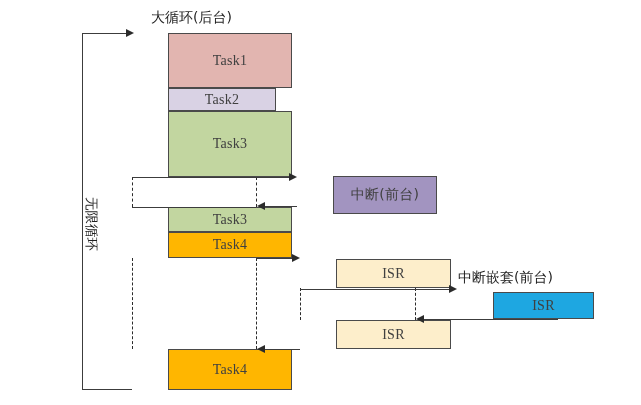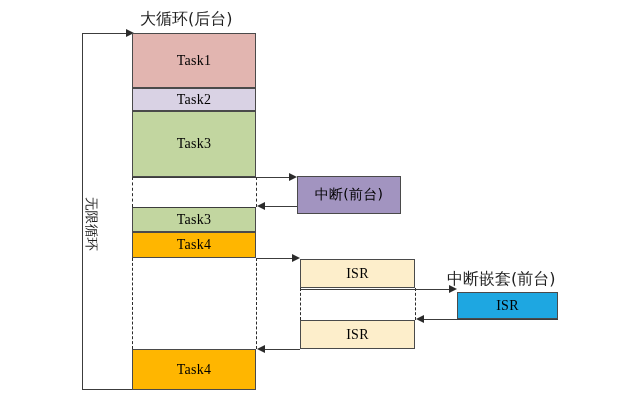--- a/index.html
+++ b/index.html
@@ -15,33 +15,35 @@
     font-family: "Liberation Serif", "DejaVu Serif", serif;
     overflow: hidden;
   }
   .blk {
     position: absolute;
     box-sizing: border-box;
     border: 1px solid #4a4a4a;
     display: flex;
     align-items: center;
     justify-content: center;
-    color: #000000;
+    color: #404040;
     font-size: 14px;
     letter-spacing: 0.3px;
+    margin-left: 36px;
   }
   .lbl {
     position: absolute;
     color: #1f1f1f;
     font-size: 14.5px;
     white-space: nowrap;
   }
   .lbl-cn {
     font-family: "DejaVu Sans", "Liberation Sans", sans-serif;
-    font-size: 16px;
+    font-size: 14px;
+    margin-left: 11px;
   }
   .blk-cn {
     font-family: "DejaVu Sans", "Liberation Sans", sans-serif;
     font-size: 14px;
   }
   
   .hline {
     position: absolute;
     height: 0;
     border-top: 1.4px solid #3c3c3c;
@@ -94,21 +96,21 @@
 
   <div class="vline" style="left:82px; top:33px; height:357px;"></div>
   <div class="hline" style="left:82px; top:33px; width:46px;"></div>
   <div class="arrow-r" style="left:126px; top:28.5px;"></div>
   <div class="hline" style="left:82px; top:389px; width:50px;"></div>
 
   <div class="vlabel" style="left:51px; top:215px; width:80px; text-align:center;">无限循环</div>
 
   <div class="blk" style="left:132px; top:33px; width:124px; height:55px; background:#e2b5b0;">Task1</div>
 
-  <div class="blk" style="left:132px; top:88px; width:124px; height:23px; background:#d9d2e4;">Task2</div>
+  <div class="blk" style="left:132px; top:88px; width:108px; height:23px; background:#d9d2e4;">Task2</div>
 
   <div class="blk" style="left:132px; top:111px; width:124px; height:66px; background:#c2d6a0;">Task3</div>
 
   <div class="blk" style="left:132px; top:177px; width:124px; height:30px; background:#ffffff; border:none;"></div>
 
   <div class="blk" style="left:132px; top:207px; width:124px; height:25px; background:#c2d6a0;">Task3</div>
 
   <div class="blk" style="left:132px; top:232px; width:124px; height:26px; background:#ffb600;">Task4</div>
 
   <div class="blk" style="left:132px; top:258px; width:124px; height:91px; background:#ffffff; border:none;"></div>

